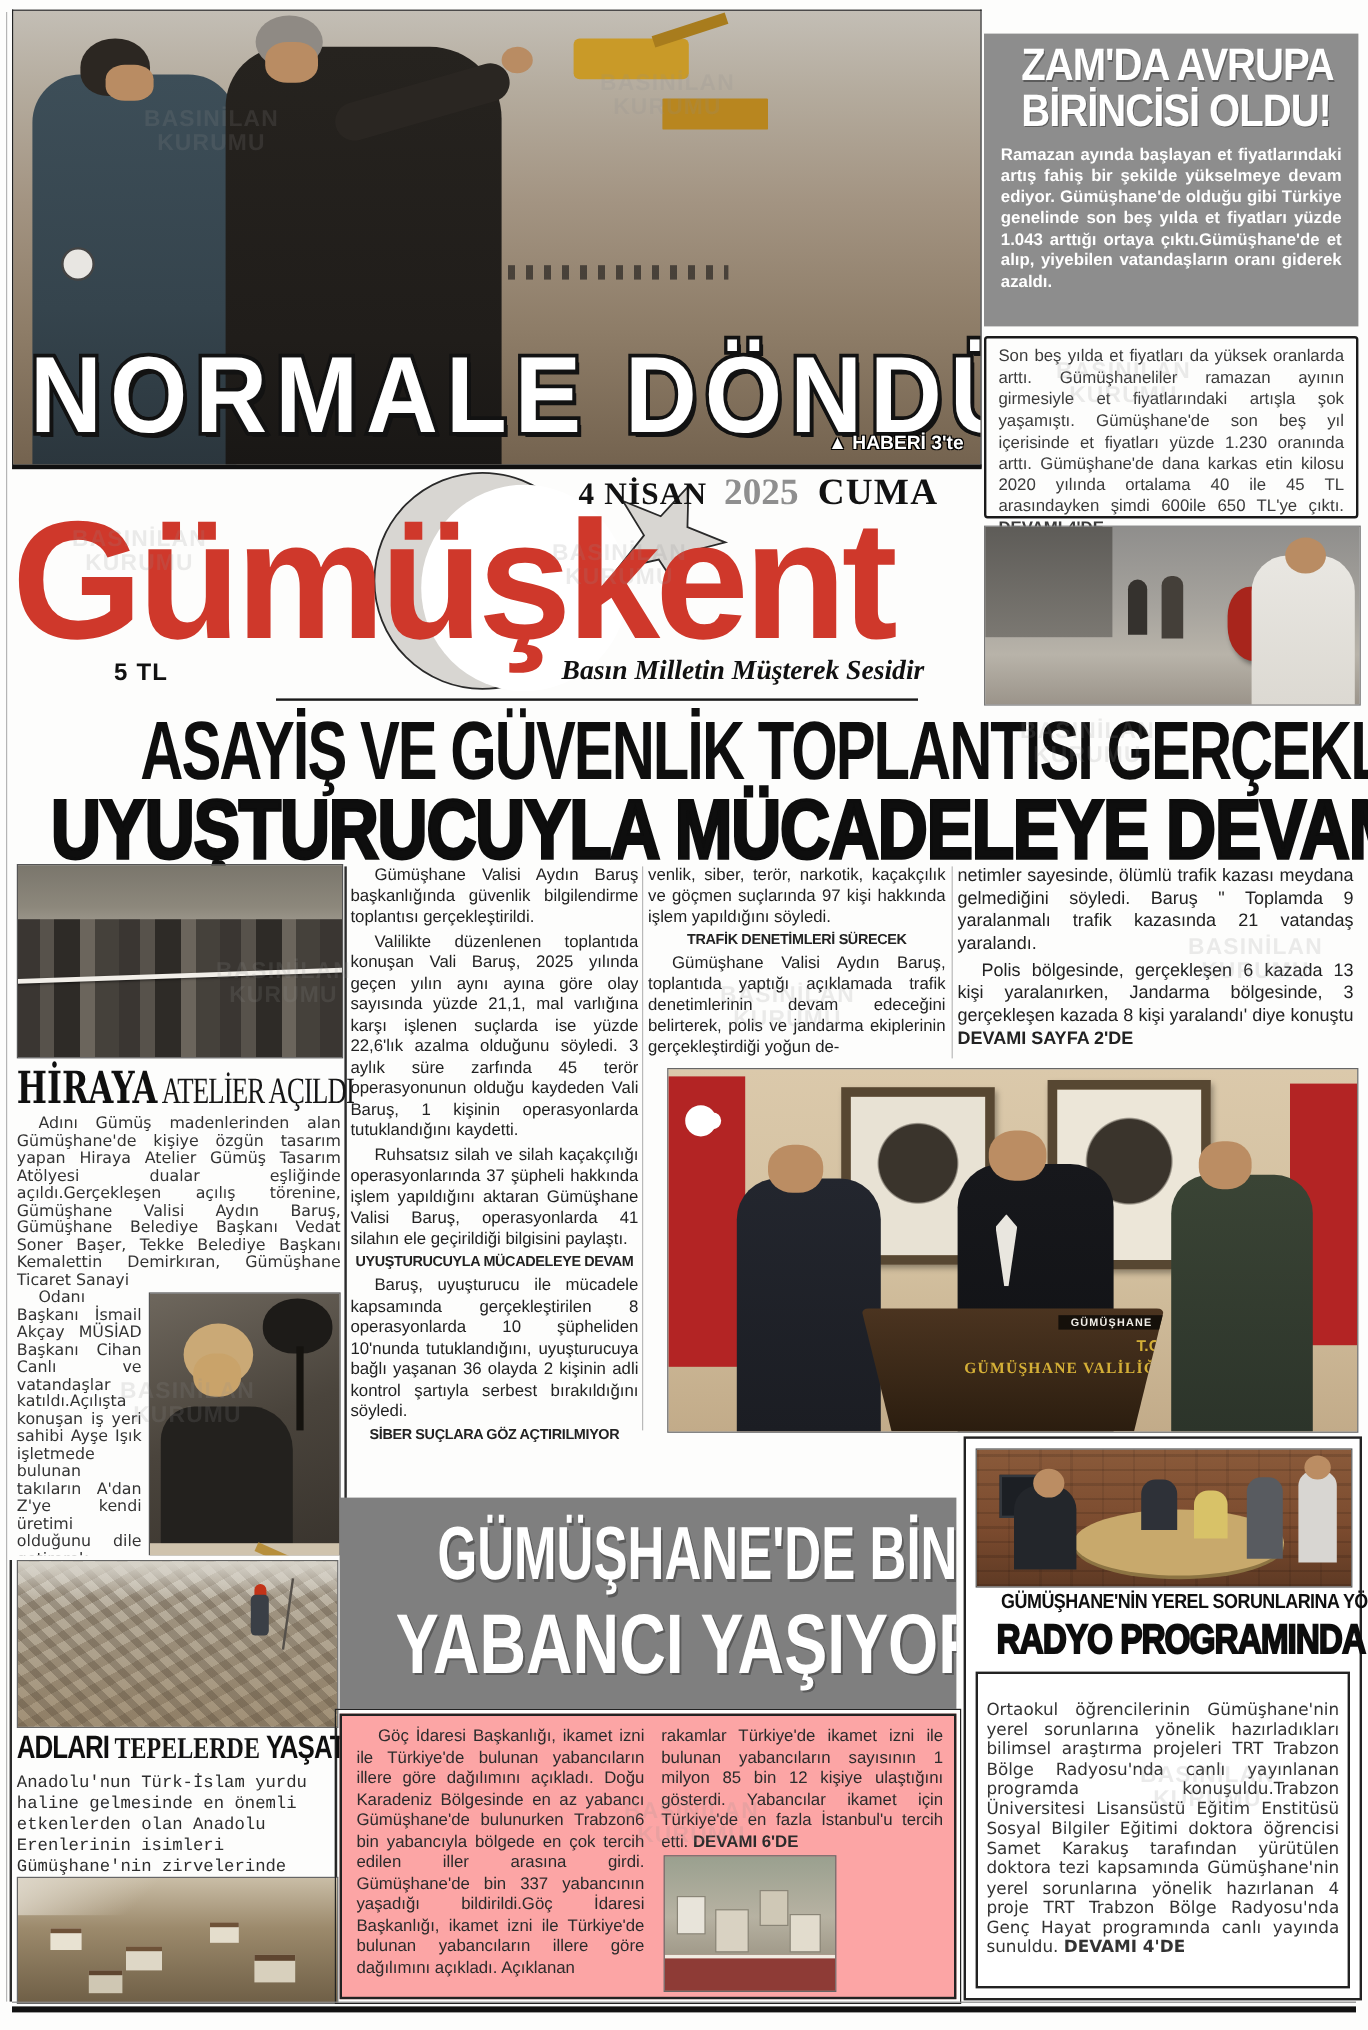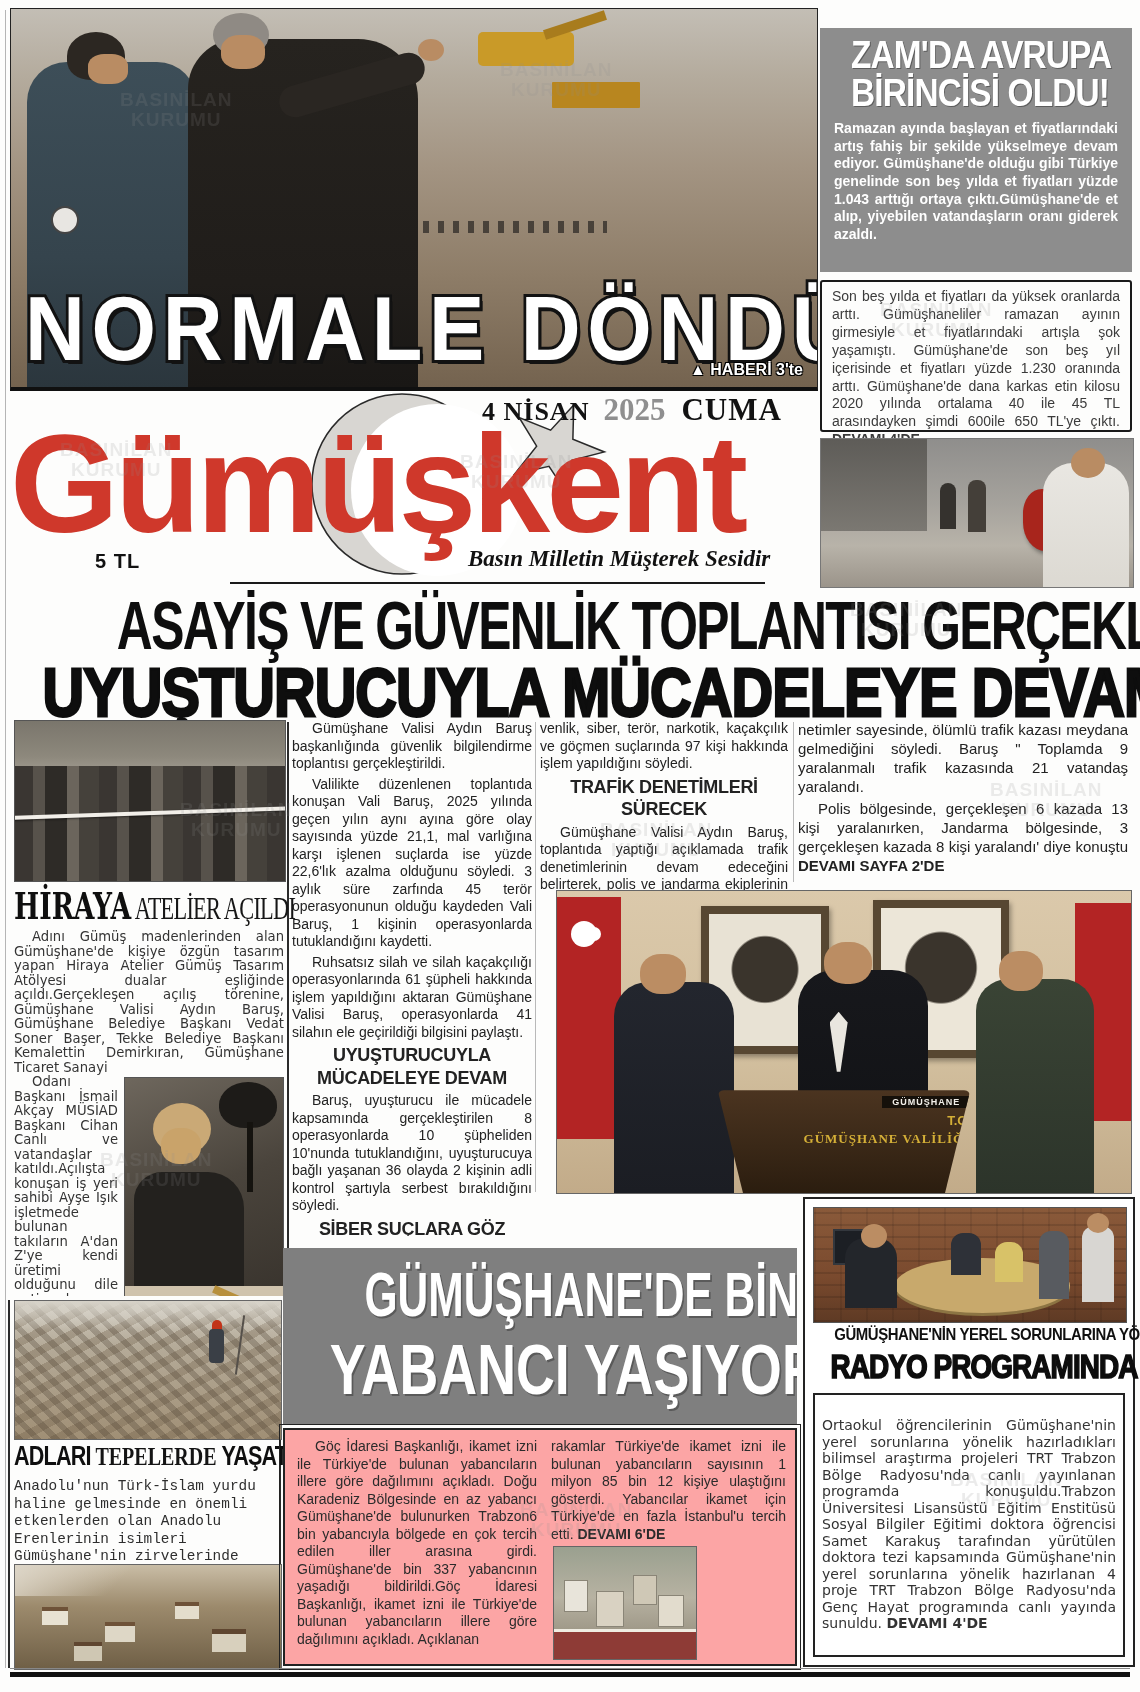--- a/index.html
+++ b/index.html
@@ -53,21 +53,21 @@
   .banner{left:0;width:1140px;text-align:center;white-space:nowrap;color:#0e0e0e;font-weight:bold;}
   #banner1{top:586px;}
   #banner1 span{display:inline-block;font-size:60px;letter-spacing:-2px;transform:scale(.83,1.15);transform-origin:center top;}
   #banner2{top:652px;}
   #banner2 span{display:inline-block;font-size:62px;letter-spacing:-1px;-webkit-text-stroke:2.5px #0d0d0d;
     transform:scale(.93,1.12);transform-origin:center top;}
 
   
   .story{position:absolute;font-size:14px;line-height:1.25;color:#222;}
   .story p{margin:0 0 3px 0;text-indent:20px;text-align:justify;}
-  .story .sub{font-weight:bold;text-align:center;text-indent:0;margin:3px 0;font-size:18px;letter-spacing:-.3px;}
+  .story .sub{font-weight:bold;text-align:center;text-indent:0;margin:3px 0;font-size:12px;letter-spacing:-.3px;}
   #col2{left:292px;top:720px;width:240px;height:516px;overflow:hidden;}
   #col3{left:540px;top:720px;width:248px;height:170px;overflow:hidden;}
   #col4{left:798px;top:720px;width:330px;height:166px;overflow:hidden;font-size:15px;line-height:1.27;}
 
   
   #photo-hiraya{left:14px;top:720px;width:270px;height:160px;border:1px solid #555;
     background:linear-gradient(180deg,#7a766c 0%,#8d887c 22%,#b6b1a8 45%,#aaa49a 100%);}
   #hiraya-head{left:14px;top:884px;width:270px;white-space:nowrap;}
   #hiraya-head .inner{display:inline-block;transform:scaleX(.72);transform-origin:left center;}
   #hiraya-head .h1{font-family:"DejaVu Serif",serif;font-weight:bold;font-size:37px;color:#0f0f0f;}
@@ -241,21 +241,21 @@
       <span class="pp" style="left:0;bottom:0;width:100%;height:16%;background:#cfc3ad;display:block"></span>
       <span class="pp" style="left:55%;bottom:10%;width:40px;height:8px;background:#b78f3c;transform:rotate(24deg);display:block"></span>
     </span>
     <span>Odanı Başkanı İsmail Akçay MÜSİAD Başkanı Cihan Canlı ve vatandaşlar katıldı.Açılışta konuşan iş yeri sahibi Ayşe Işık işletmede bulunan takıların A'dan Z'ye kendi üretimi olduğunu dile getirerek, takıların hem tasarımını hem de imalatını kendisinin yaptığını söyledi.</span>
   </p>
 </div>
 
 <div class="story" id="col2">
   <p>Gümüşhane Valisi Aydın Baruş başkanlığında güvenlik bilgilendirme toplantısı gerçekleştirildi.</p>
   <p>Valilikte düzenlenen toplantıda konuşan Vali Baruş, 2025 yılında geçen yılın aynı ayına göre olay sayısında yüzde 21,1, mal varlığına karşı işlenen suçlarda ise yüzde 22,6'lık azalma olduğunu  söyledi. 3 aylık süre zarfında 45 terör operasyonunun olduğu kaydeden Vali Baruş, 1 kişinin operasyonlarda tutuklandığını kaydetti.</p>
-  <p>Ruhsatsız silah ve silah kaçakçılığı operasyonlarında 61 şüpheli hakkında işlem yapıldığını aktaran Gümüşhane Valisi Baruş, operasyonlarda 41 silahın ele geçirildiği bilgisini paylaştı.</p>
+  <p>Ruhsatsız silah ve silah kaçakçılığı operasyonlarında 37 şüpheli hakkında işlem yapıldığını aktaran Gümüşhane Valisi Baruş, operasyonlarda 41 silahın ele geçirildiği bilgisini paylaştı.</p>
   <div class="sub">UYUŞTURUCUYLA MÜCADELEYE DEVAM</div>
   <p>Baruş, uyuşturucu ile mücadele kapsamında gerçekleştirilen 8 operasyonlarda 10 şüpheliden 10'nunda  tutuklandığını, uyuşturucuya bağlı yaşanan 36 olayda 2 kişinin adli kontrol şartıyla serbest bırakıldığını söyledi.</p>
   <div class="sub">SİBER SUÇLARA GÖZ AÇTIRILMIYOR</div>
 
 </div>
 <div class="story" id="col3">
   <p style="text-indent:0">venlik, siber, terör, narkotik, kaçakçılık ve göçmen suçlarında 97 kişi hakkında işlem yapıldığını söyledi.</p>
   <div class="sub">TRAFİK DENETİMLERİ SÜRECEK</div>
   <p>Gümüşhane Valisi Aydın Baruş, toplantıda yaptığı açıklamada trafik denetimlerinin devam edeceğini belirterek, polis ve jandarma ekiplerinin gerçekleştirdiği yoğun de-</p>
 </div>

